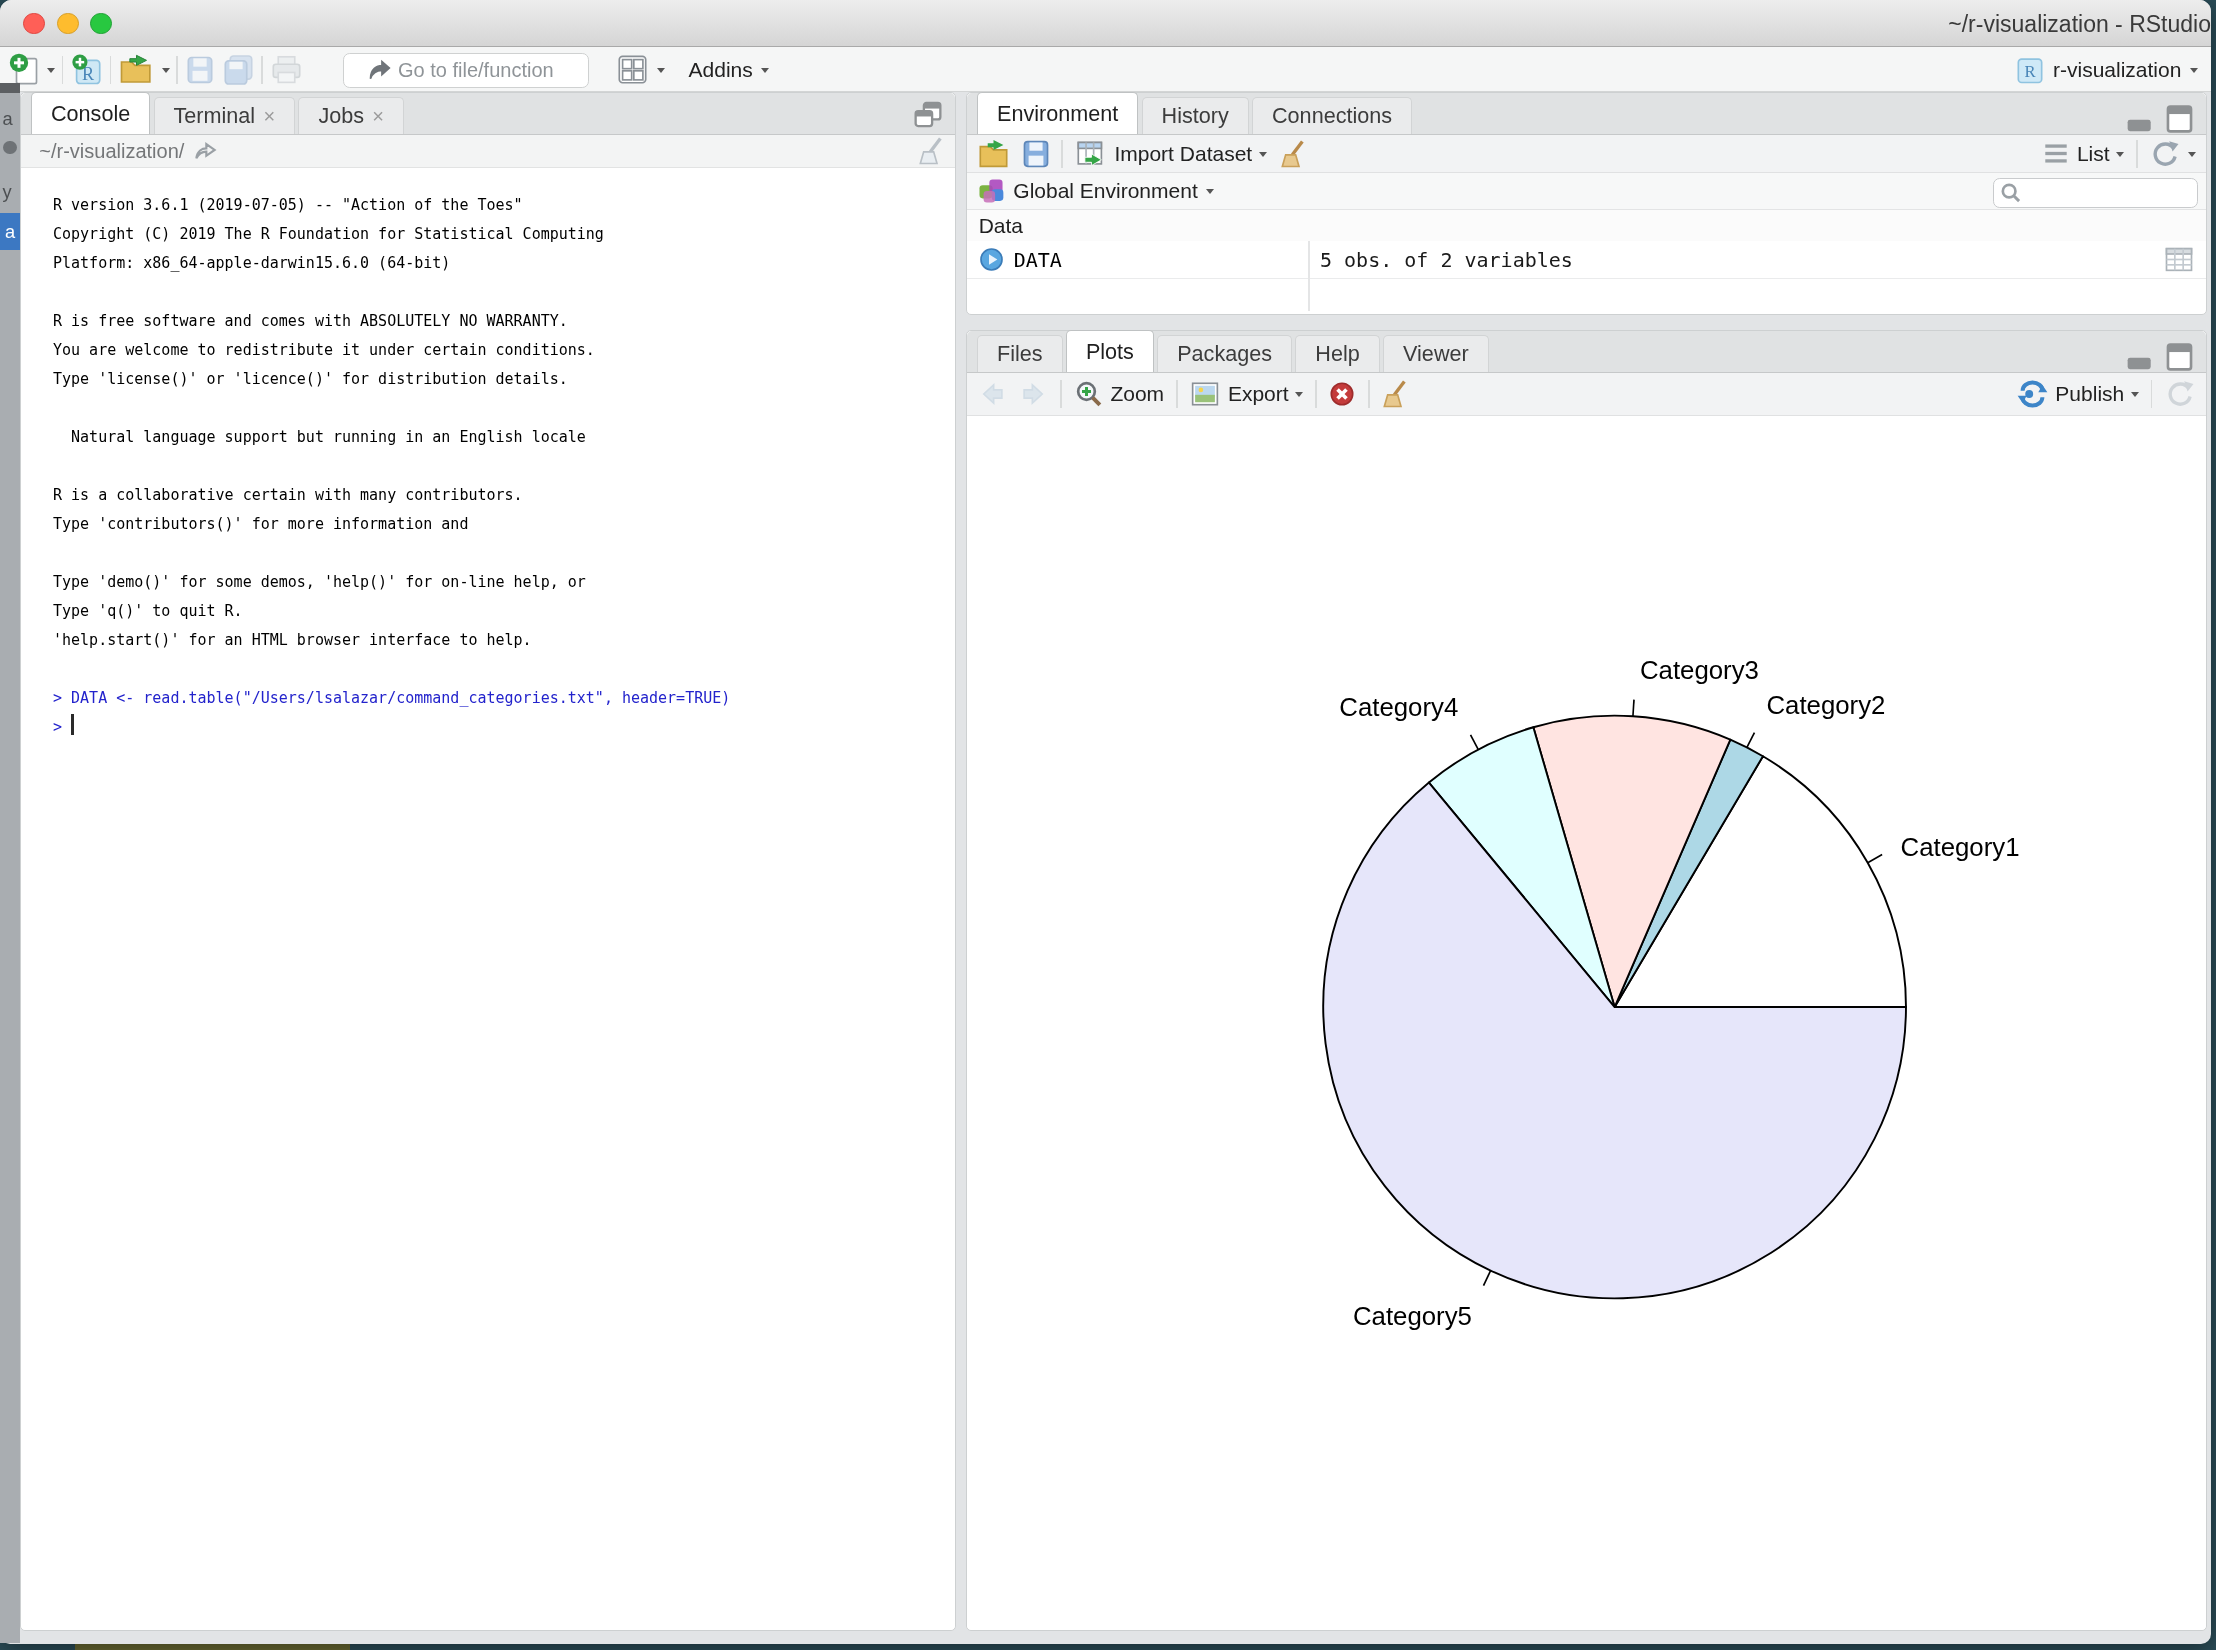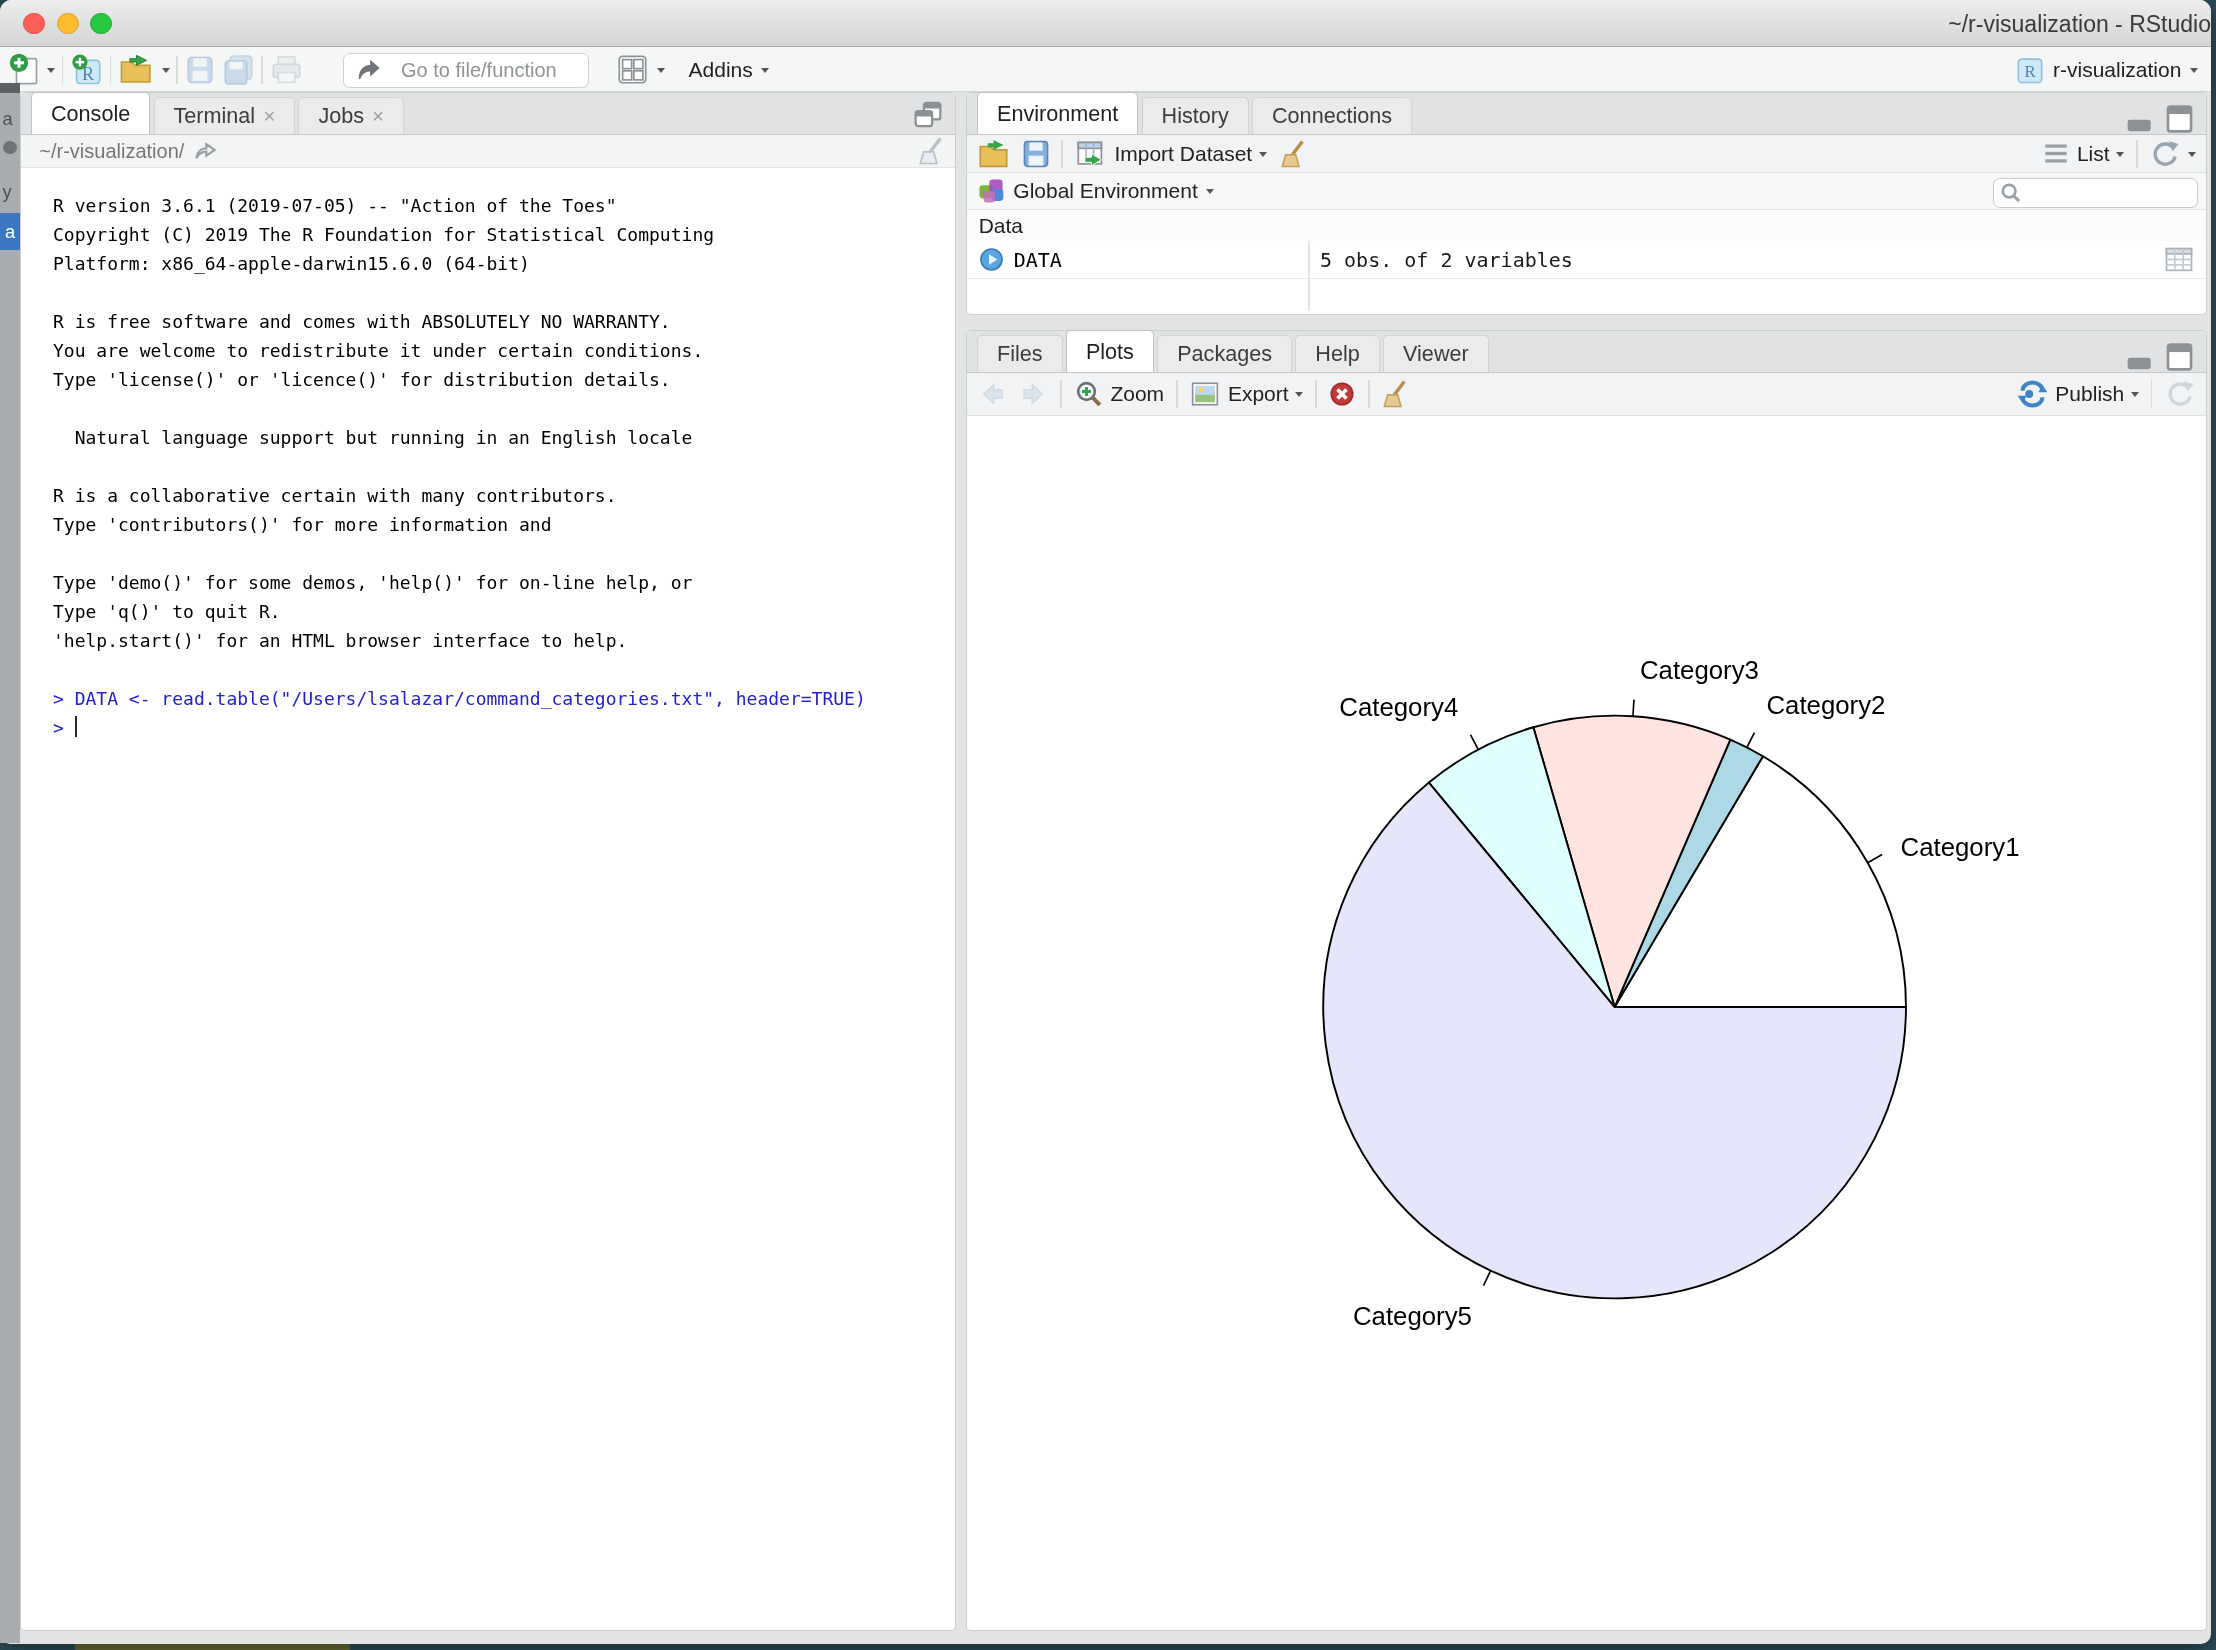--- a/index.html
+++ b/index.html
@@ -15,21 +15,21 @@
             border-radius:11.7px 11.7px 0 0;}
   .tl{position:absolute;top:12.5px;width:21.6px;height:21.6px;border-radius:50%;}
   .title{position:absolute;left:0;right:0;top:10.8px;text-align:right;font-size:23px;color:#3a3a3a;}
   
   .mtoolbar{position:absolute;left:0;top:47px;width:100%;height:45px;background:#f5f6f6;
             border-bottom:1.7px solid #d3d5d5;}
   .mtb-item{position:absolute;top:0;height:45px;display:flex;align-items:center;}
   .car{width:0;height:0;border:4.2px solid transparent;border-top:5.8px solid #555;margin-top:5px;}
   .vsep{width:1.7px;height:28px;background:#d9dbdb;}
   .goto{position:absolute;left:343px;top:5.8px;width:246px;height:35px;background:#fff;
-        border:1.7px solid #cfd1d1;border-radius:6.7px;display:flex;align-items:center;padding:0 12px;gap:18px;}
+        border:1.7px solid #cfd1d1;border-radius:6.7px;display:flex;align-items:center;padding:0 23px;gap:4px;}
   .goto input{border:none;outline:none;font-size:20px;color:#444;width:183px;background:transparent;
               font-family:"Liberation Sans","DejaVu Sans",sans-serif;}
   .goto input::placeholder{color:#8f9498;}
   .tlabel{font-size:21px;color:#222;}
   
   .pane{position:absolute;background:#fff;border-radius:5px;border:0.8px solid #cdd0d1;}
   .tabbar{position:absolute;left:0;top:0;right:0;height:42px;background:#e0e2e3;
           border-bottom:1.7px solid #c6c8c9;border-radius:5px 5px 0 0;display:flex;align-items:flex-end;padding-left:10px;}
   .tab{height:37px;display:flex;align-items:center;gap:8.3px;padding:0 19px;margin-right:3.3px;
        background:#eaebec;border:0.8px solid #d2d4d5;border-bottom:none;border-radius:5px 5px 0 0;
@@ -41,21 +41,21 @@
             display:flex;align-items:center;padding:0 10px;gap:11.7px;}
   .ibtn{display:flex;align-items:center;gap:6.7px;}
   .dim{opacity:.38;}
   
   .pathbar{position:absolute;left:0;top:42px;right:0;height:33px;background:#f3f4f4;
            border-bottom:1.7px solid #e2e3e3;display:flex;align-items:center;padding:0 8.3px 0 18.3px;}
   .pathtxt{font-size:20px;color:#747678;font-weight:500;margin-right:8.3px;}
   .console-body{position:absolute;left:0;top:75px;right:0;bottom:0;background:#fff;overflow:hidden;
                 padding:23px 0 0 32px;border-radius:0 0 5px 5px;}
   .ln{white-space:pre;font-family:"DejaVu Sans Mono","Liberation Mono",monospace;
-      font-size:18px;line-height:29px;height:29px;color:#000;}
+      font-size:15px;line-height:29px;height:29px;color:#000;}
   .ln.in{color:#2323CC;}
   .cursor{display:inline-block;width:2.5px;height:21.6px;background:#2a2a2a;vertical-align:-3.3px;}
   
   .envrow{position:absolute;left:0;right:0;display:flex;align-items:center;}
   .mono{font-family:"DejaVu Sans Mono","Liberation Mono",monospace;}
   .search{position:absolute;right:8.3px;top:5px;width:205px;height:30px;background:#fff;
           border:1.7px solid #c9cbcd;border-radius:6.7px;display:flex;align-items:center;padding:0 6.7px;gap:5px;}
   .search input{border:none;outline:none;width:158px;font-size:18.3px;background:transparent;}
   
   .sliver{position:absolute;left:0;top:83px;width:20px;height:1560px;background:#a9adb1;z-index:5;}

